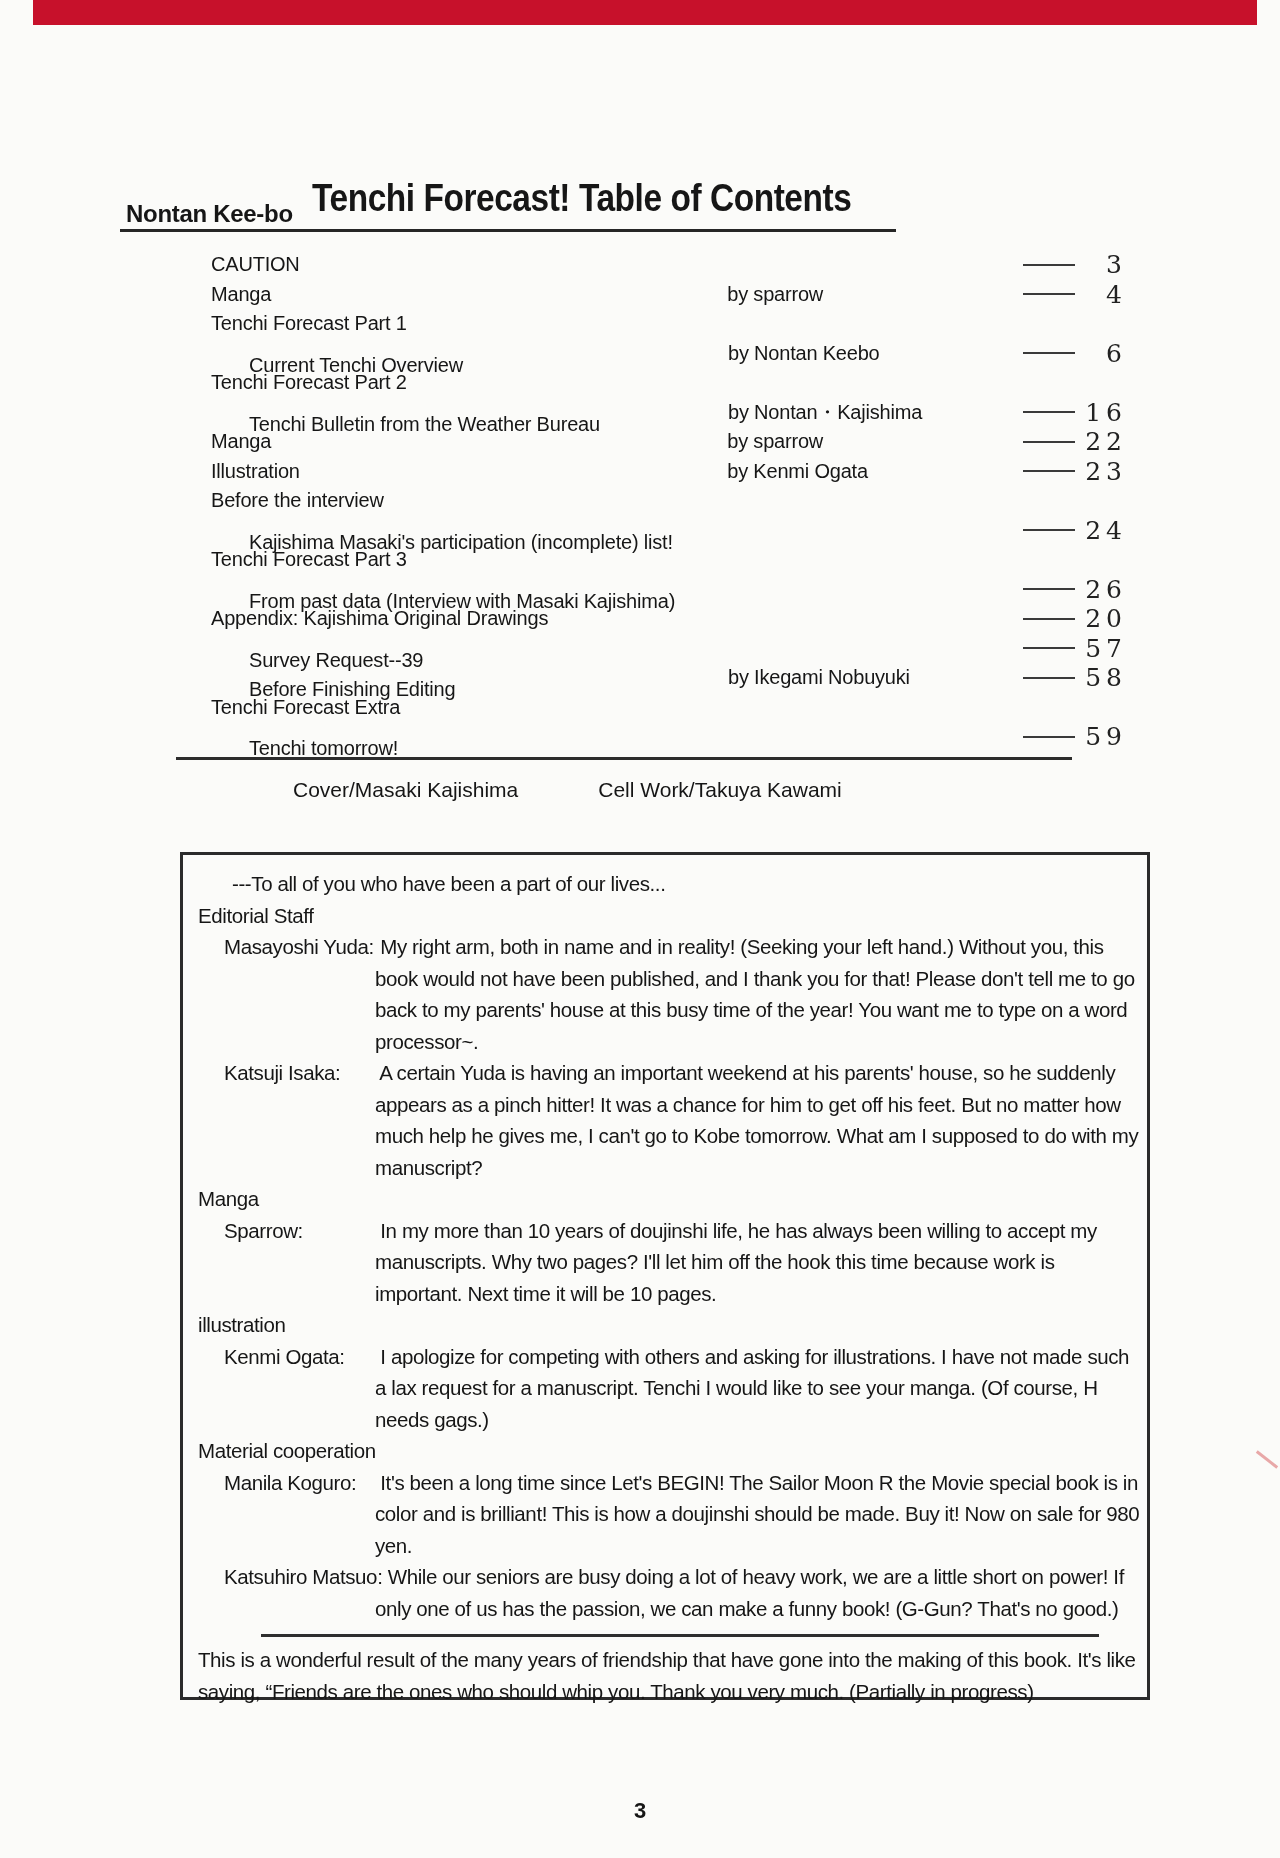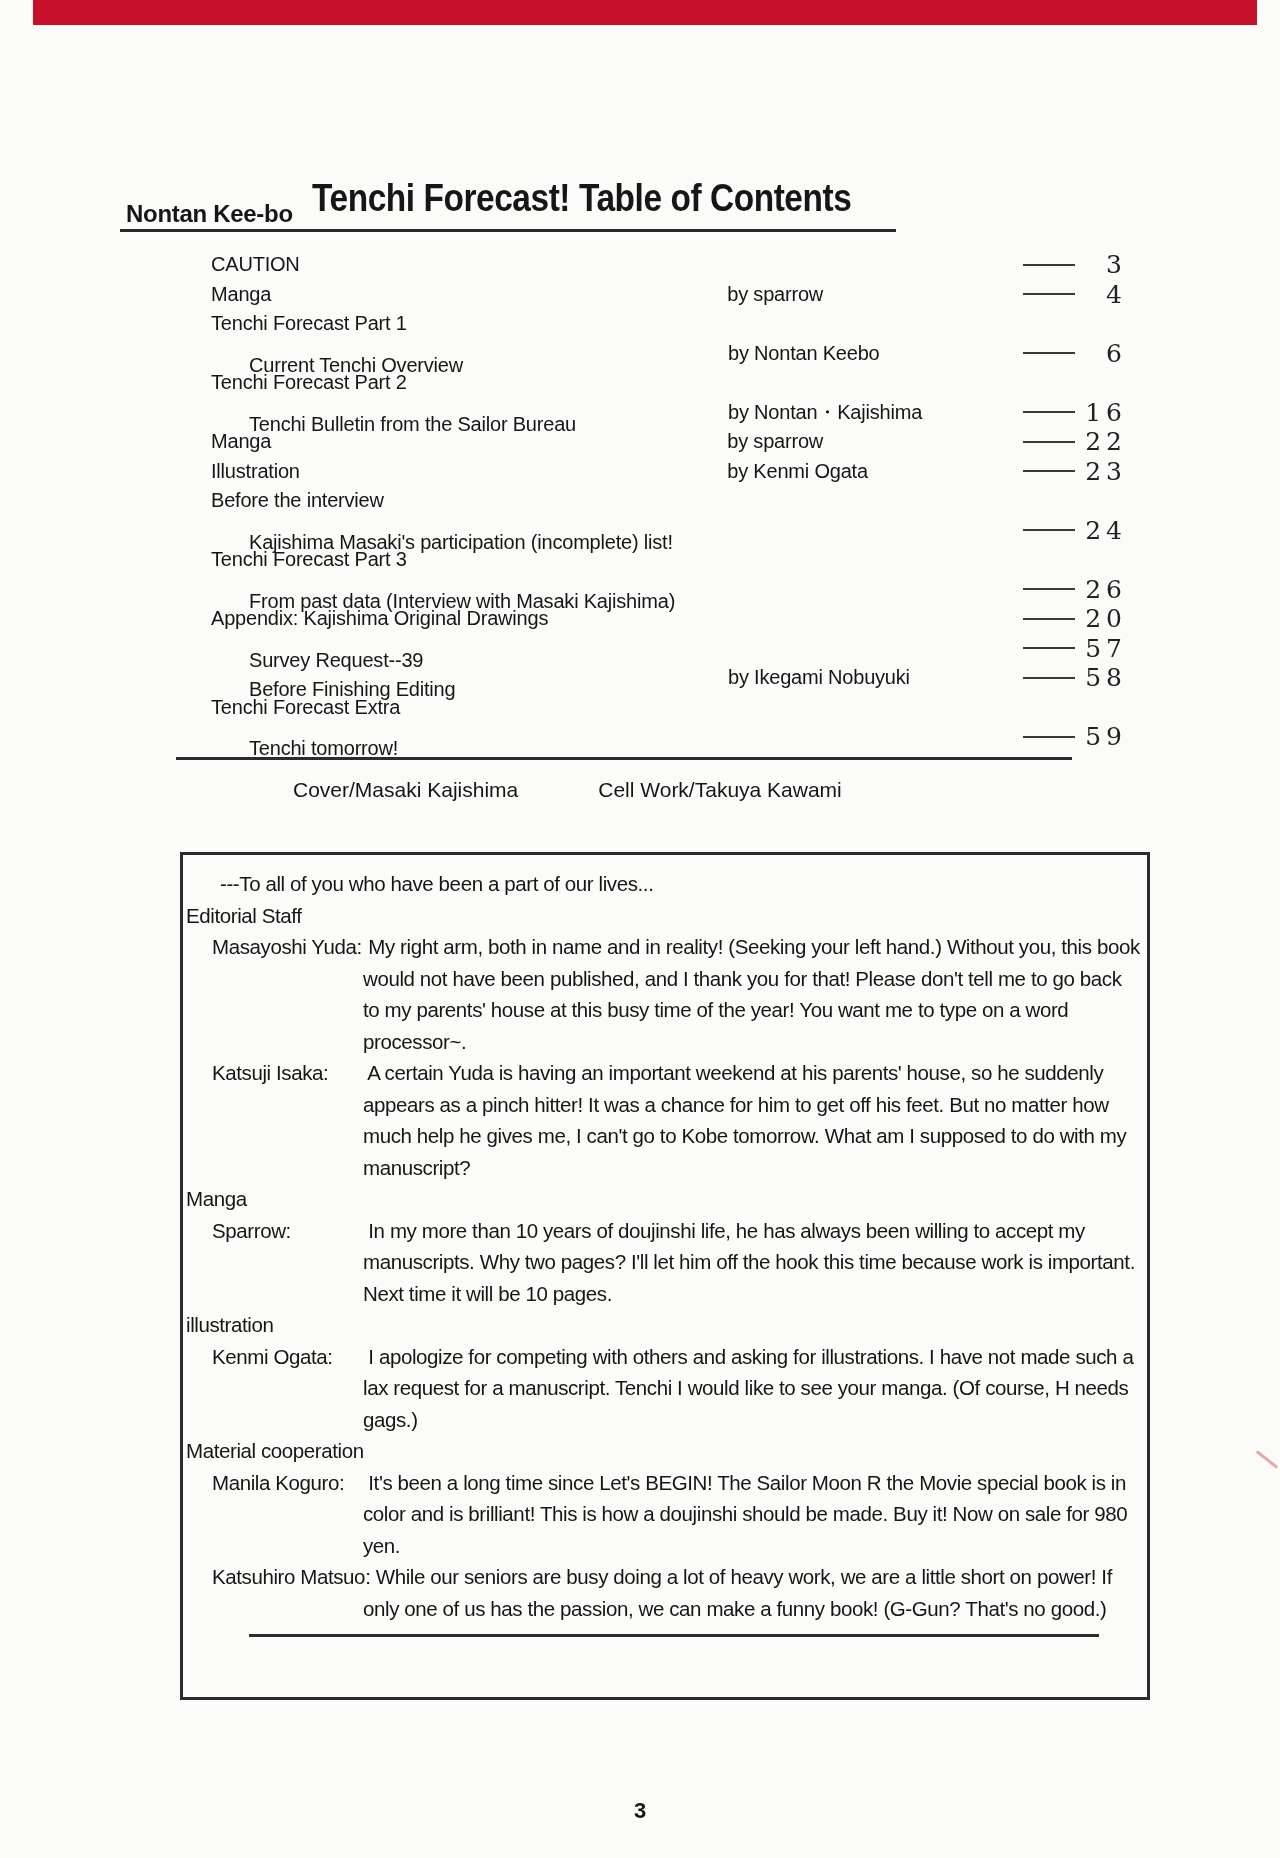--- a/index.html
+++ b/index.html
@@ -31,21 +31,21 @@
   .dash      { display:inline-block; width:52px; height:2px; background:#3a3a3a; margin-right:7px; flex:none; }
   .pagenum   { font-family:"DejaVu Serif", serif; font-size:25px; letter-spacing:5px; width:45px; text-align:right; color:#222; }
 
   .toc-rule { position:absolute; left:176px; top:757px; width:896px; height:3px; background:#2c2c2c; }
 
   
   .credits { position:absolute; left:293px; top:778px; font-size:21px; display:flex; gap:80px; white-space:nowrap; }
 
   
   .staff-box { position:absolute; left:180px; top:852px; width:970px; height:848px;
-               border:3px solid #2b2b2b; padding:13px 6px 0 1px;
+               border:3px solid #2b2b2b; padding:13px 6px 0 13px;
                font-size:20.5px; line-height:31.5px; letter-spacing:-0.4px; }
   .staff-intro   { margin-left:36px; }
   .staff-heading { margin-left:2px; }
   .person        { margin-left:28px; padding-left:151px; text-indent:-151px; }
   .person-name   { display:inline-block; min-width:151px; text-indent:0; }
   .staff-divider { height:3px; background:#2e2e2e; margin:10px 42px 7px 65px; }
   .staff-closing { margin-left:2px; }
 
   
   .footer-page { position:absolute; left:0; top:1798px; width:1280px; text-align:center;
@@ -90,21 +90,21 @@
         <span class="dash"></span>
         <span class="pagenum">6</span>
       </div>
     </div>
     <div class="toc-row">
       <div class="toc-title">Tenchi Forecast Part 2</div>
       <div class="toc-author"></div>
       <div class="toc-page"></div>
     </div>
     <div class="toc-row">
-      <div class="toc-title ind1">Tenchi Bulletin from the Sailor Bureau</div>
+      <div class="toc-title ind1">Tenchi Bulletin from the Weather Bureau</div>
       <div class="toc-author">by Nontan・Kajishima</div>
       <div class="toc-page">
         <span class="dash"></span>
         <span class="pagenum">16</span>
       </div>
     </div>
     <div class="toc-row">
       <div class="toc-title">Manga</div>
       <div class="toc-author">by sparrow</div>
       <div class="toc-page">
@@ -200,15 +200,16 @@
       <p class="person"><span class="person-name">Katsuji Isaka:</span> A certain Yuda is having an important weekend at his parents' house, so he suddenly appears as a pinch hitter! It was a chance for him to get off his feet. But no matter how much help he gives me, I can't go to Kobe tomorrow. What am I supposed to do with my manuscript?</p>
       <p class="staff-heading">Manga</p>
       <p class="person"><span class="person-name">Sparrow:</span> In my more than 10 years of doujinshi life, he has always been willing to accept my manuscripts. Why two pages? I'll let him off the hook this time because work is important. Next time it will be 10 pages.</p>
       <p class="staff-heading">illustration</p>
       <p class="person"><span class="person-name">Kenmi Ogata:</span> I apologize for competing with others and asking for illustrations. I have not made such a lax request for a manuscript. Tenchi I would like to see your manga. (Of course, H needs gags.)</p>
       <p class="staff-heading">Material cooperation</p>
       <p class="person"><span class="person-name">Manila Koguro:</span> It's been a long time since Let's BEGIN! The Sailor Moon R the Movie special book is in color and is brilliant! This is how a doujinshi should be made. Buy it! Now on sale for 980 yen.</p>
       <p class="person"><span class="person-name">Katsuhiro Matsuo:</span> While our seniors are busy doing a lot of heavy work, we are a little short on power! If only one of us has the passion, we can make a funny book! (G-Gun? That's no good.)</p>
     </div>
   <div class="staff-divider"></div>
+  <p class="staff-closing">This is a wonderful result of the many years of friendship that have gone into the making of this book. It's like saying, “Friends are the ones who should whip you. Thank you very much. (Partially in progress)</p>
 </div>
 
 <div class="footer-page">3</div>
 
 </body></html>

